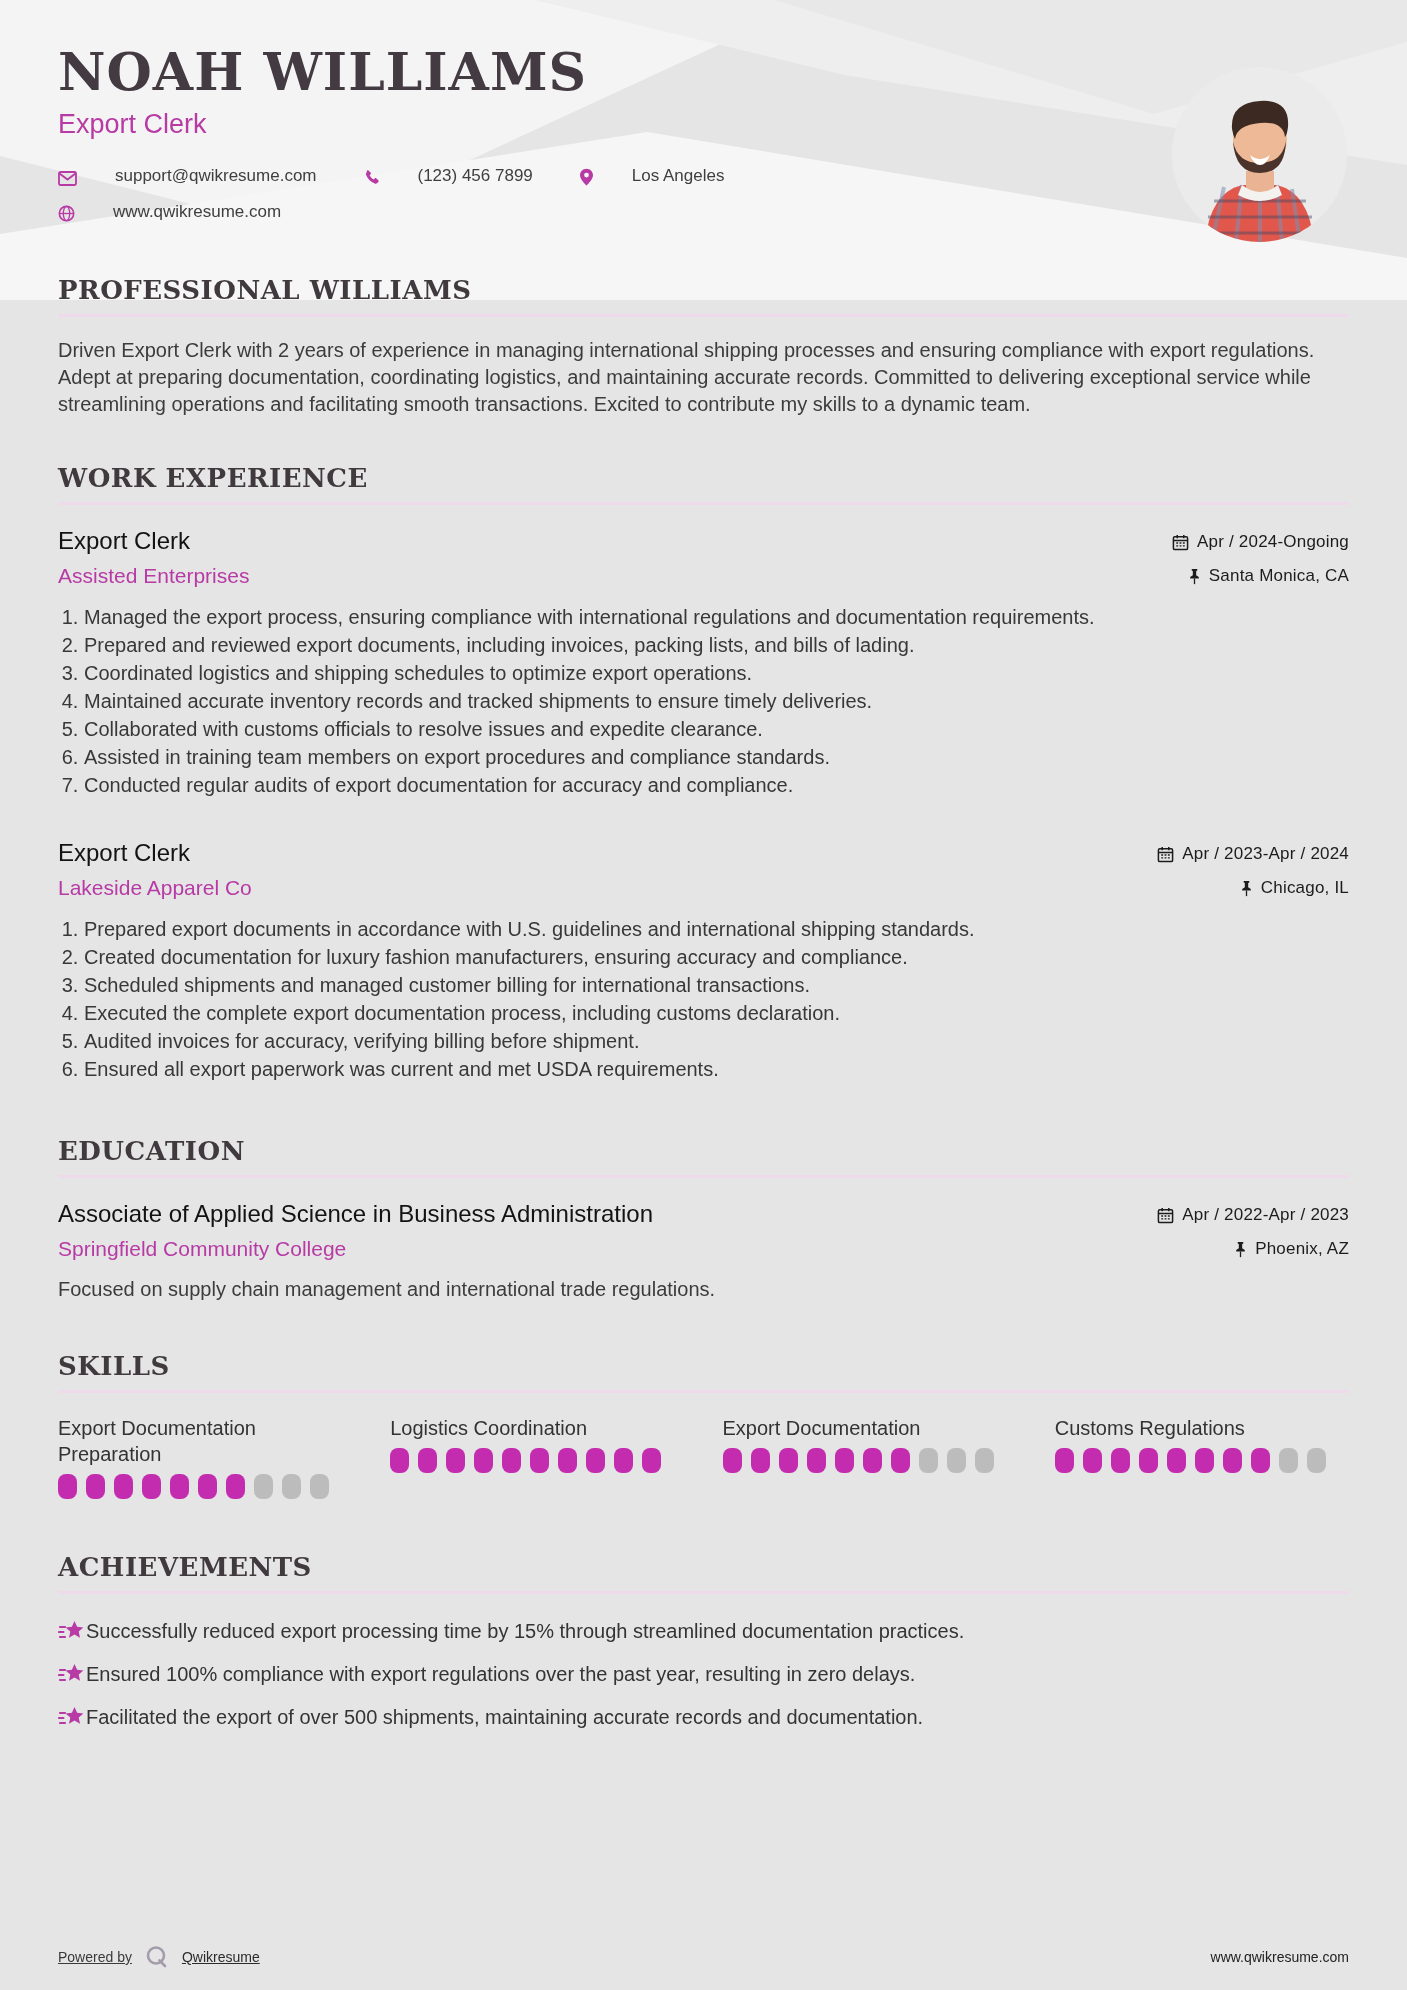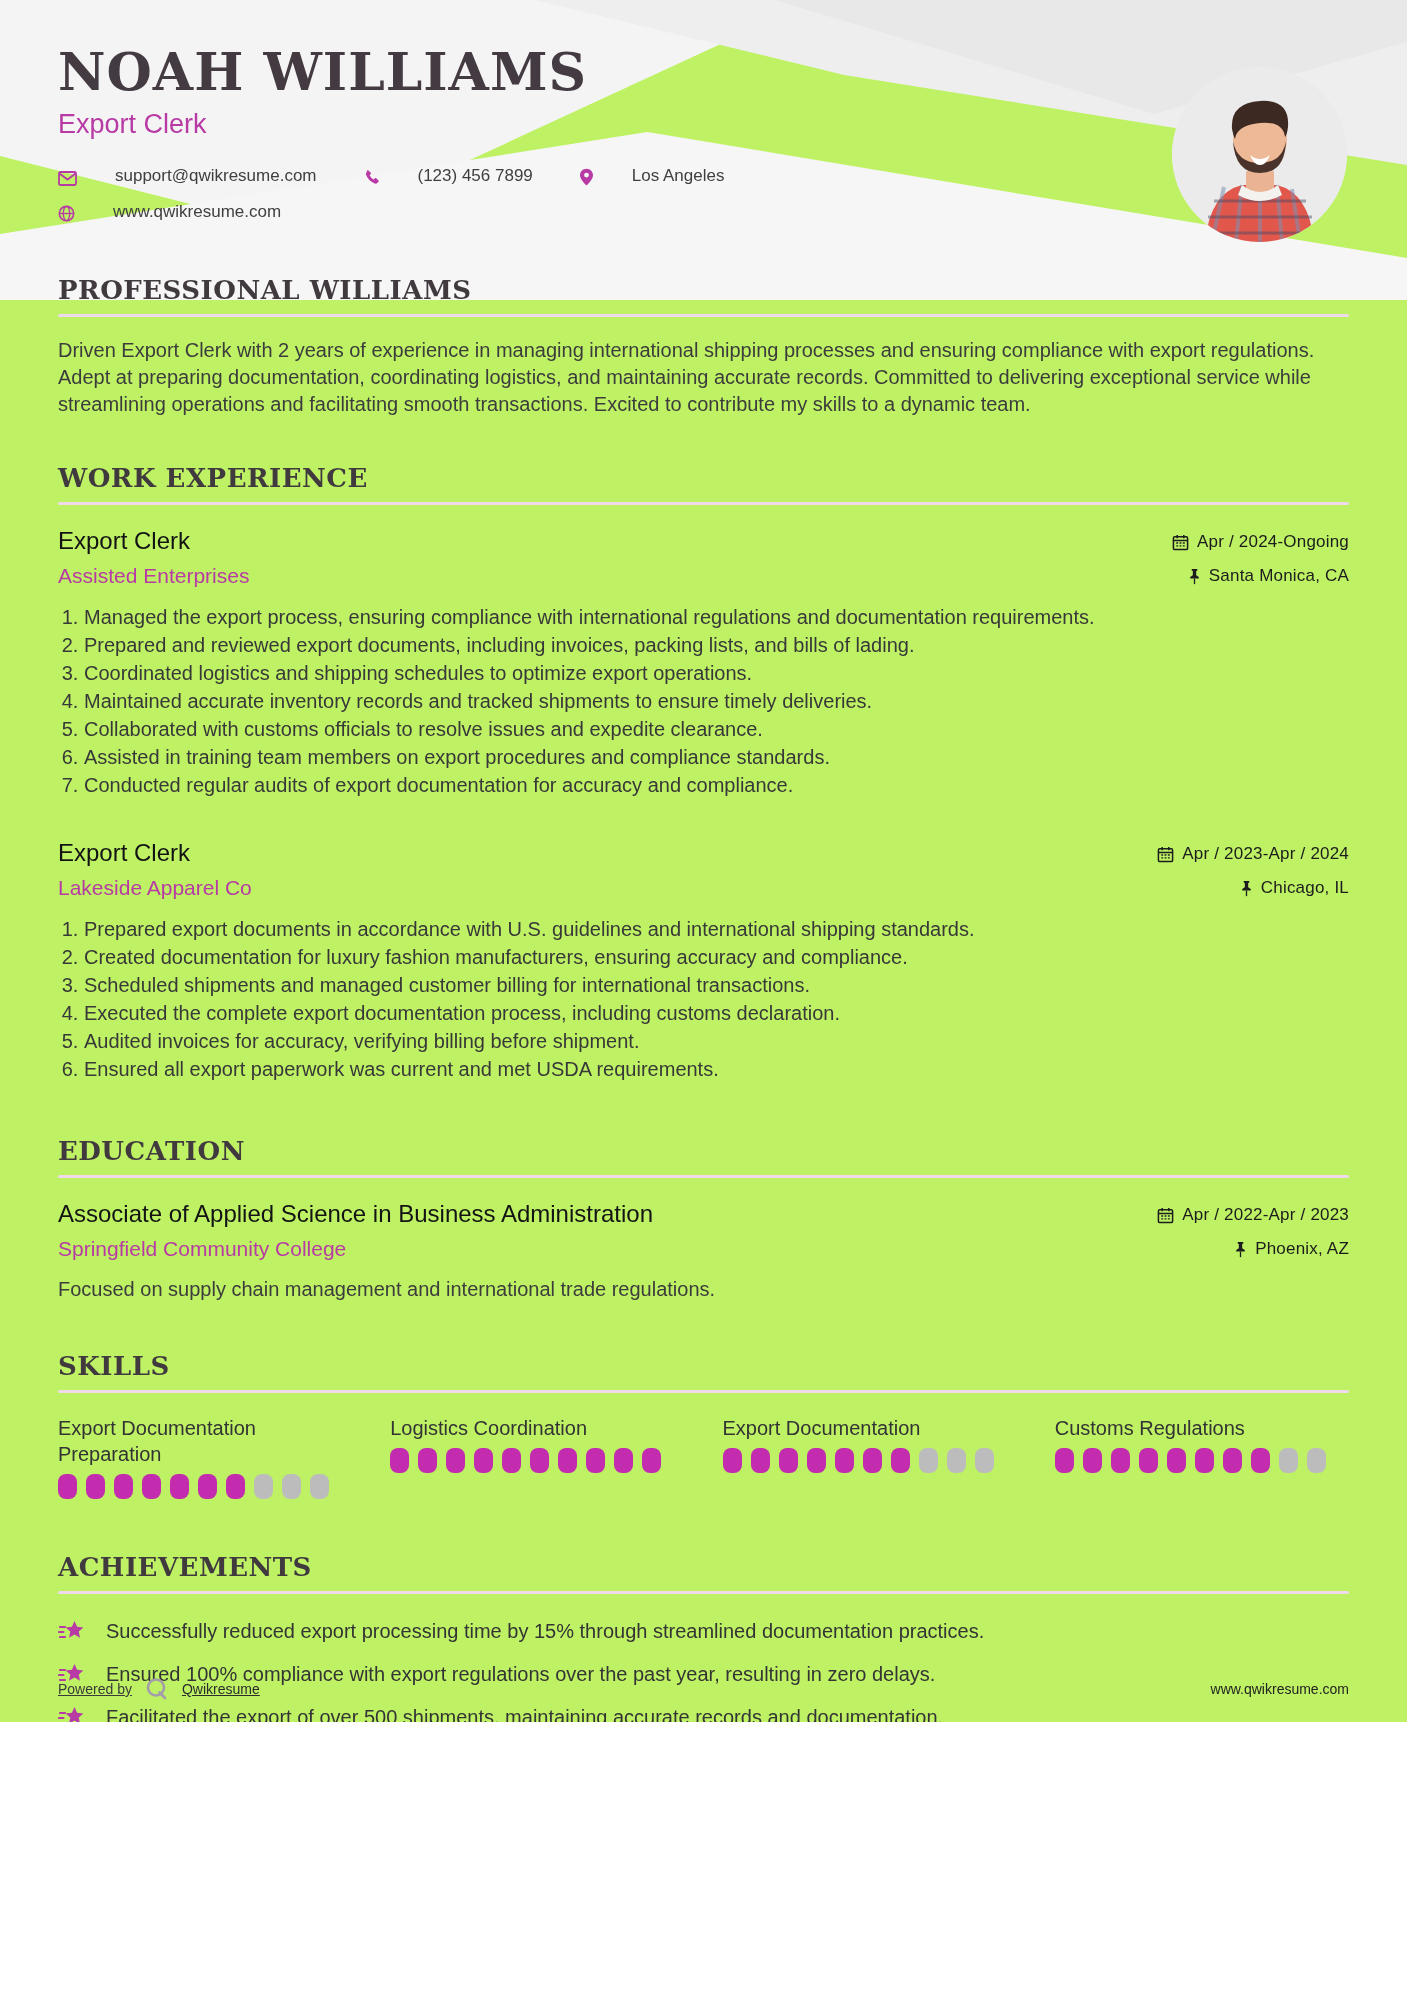--- a/index.html
+++ b/index.html
@@ -7,22 +7,22 @@
     --dot-filled:#c32cae;
     --dot-empty:#bcbcbc;
     --rule:#eedaea;
     --ink:#3b3b3b;
     --heading-ink:#403a3f;
   }
   *{margin:0;padding:0;box-sizing:border-box;}
   html,body{background:#fff;}
   .page{
     position:relative;
-    width:1407px;height:1722px;
-    background:#bef264;
+    width:1407px;height:1990px;
+    background:#e5e5e5;
     overflow:hidden;
     font-family:"Liberation Sans",sans-serif;
     color:var(--ink);
   }
   
   .header-bg{position:absolute;top:0;left:0;width:1407px;height:300px;overflow:hidden;}
   .hb1{position:absolute;top:0;left:0;width:1407px;height:300px;background:#f5f4f4;
        clip-path:polygon(0 0,58% 0,22% 78%,0 52%);}
   .hb2{position:absolute;top:0;left:0;width:1407px;height:300px;background:#efeeee;
        clip-path:polygon(38% 0,100% 0,100% 55%,60% 25%);}
@@ -69,21 +69,21 @@
   ol.bullets li{font-size:20px;line-height:28px;color:#383838;}
   .mt-edu{margin-top:52px;}
   .edu-desc{margin-top:14px;font-size:20px;line-height:26px;color:#3c3c3c;}
   .mt-skills{margin-top:48px;}
   .skills-grid{margin-top:22px;display:grid;grid-template-columns:repeat(4,1fr);column-gap:38px;}
   .skill-name{font-size:20px;line-height:26px;color:#333;}
   .dots{margin-top:7px;display:flex;gap:9px;}
   .dot{width:19px;height:25px;border-radius:8px;background:var(--dot-empty);}
   .dot.filled{background:var(--dot-filled);}
   .mt-ach{margin-top:52px;}
-  .ach-row{display:flex;align-items:center;gap:20px;margin-top:24px;}
+  .ach-row{display:flex;align-items:center;margin-top:24px;}
   .ach-row + .ach-row{margin-top:16px;}
   .ach-text{font-size:20px;line-height:27px;color:#343434;}
   
   .footer{position:absolute;left:58px;right:58px;bottom:20px;
           display:flex;justify-content:space-between;align-items:center;}
   .footer-left{display:flex;align-items:center;gap:12px;}
   .powered-by{font-size:14px;color:#3a3a3a;text-decoration:underline;}
   .brand-link{font-size:14px;color:#2b2b2b;text-decoration:underline;cursor:pointer;}
   .footer-site{font-size:14px;color:#222;}
   .icon-accent{fill:var(--accent);}

